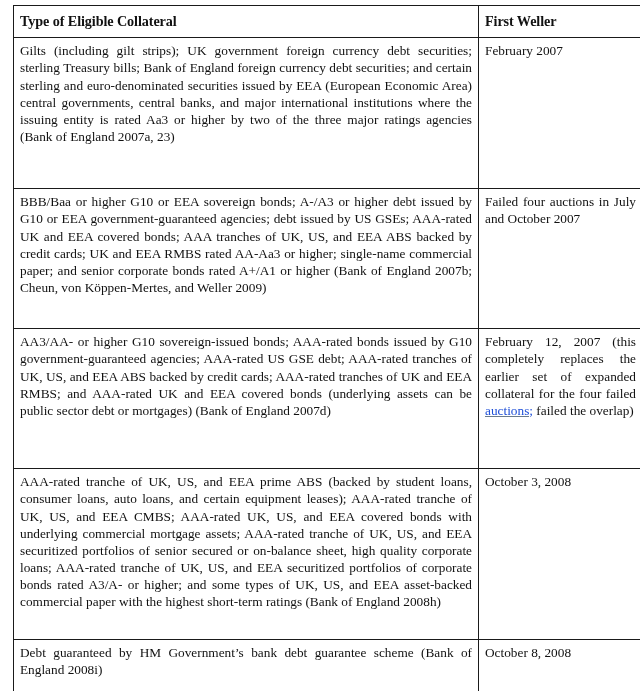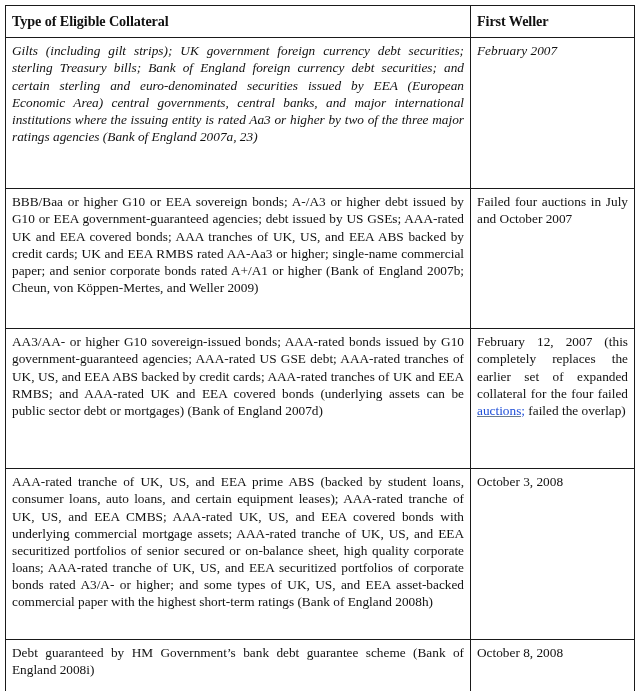--- a/index.html
+++ b/index.html
@@ -12,21 +12,21 @@
     height: 691px;
     overflow: hidden;
     font-family: "Liberation Serif", "DejaVu Serif", serif;
     color: #111111;
   }
   #page {
     position: relative;
     width: 640px;
     height: 691px;
     box-sizing: border-box;
-    padding: 5px 6px 0 5px;
+    padding: 5px 6px 0 13px;
   }
   table.collateral-table {
     border-collapse: collapse;
     width: 629px;
     table-layout: fixed;
     border: 1px solid #1a1a1a;
   }
   table.collateral-table col.col-collateral { width: 465px; }
   table.collateral-table col.col-date { width: 164px; }
 
@@ -51,21 +51,21 @@
     hyphens: none;
   }
   td.cell-date {
     text-align: justify;
     text-justify: inter-word;
   }
   td.cell-date.plain {
     text-align: left;
     margin-top: 36px;
   }
-  .row-1 td { height: 142px; font-style: italic; }
+  .row-1 td { height: 142px; }
   .row-2 td { height: 131px; font-family: Liberation Serif, serif; }
   .row-3 td { height: 131px; }
   .row-4 td { height: 162px; }
   .row-5 td { height: 52px; }
 
   a.inline-link {
     color: #1d4ed8;
     text-decoration: underline;
     text-decoration-color: #6a7b8c;
   }

